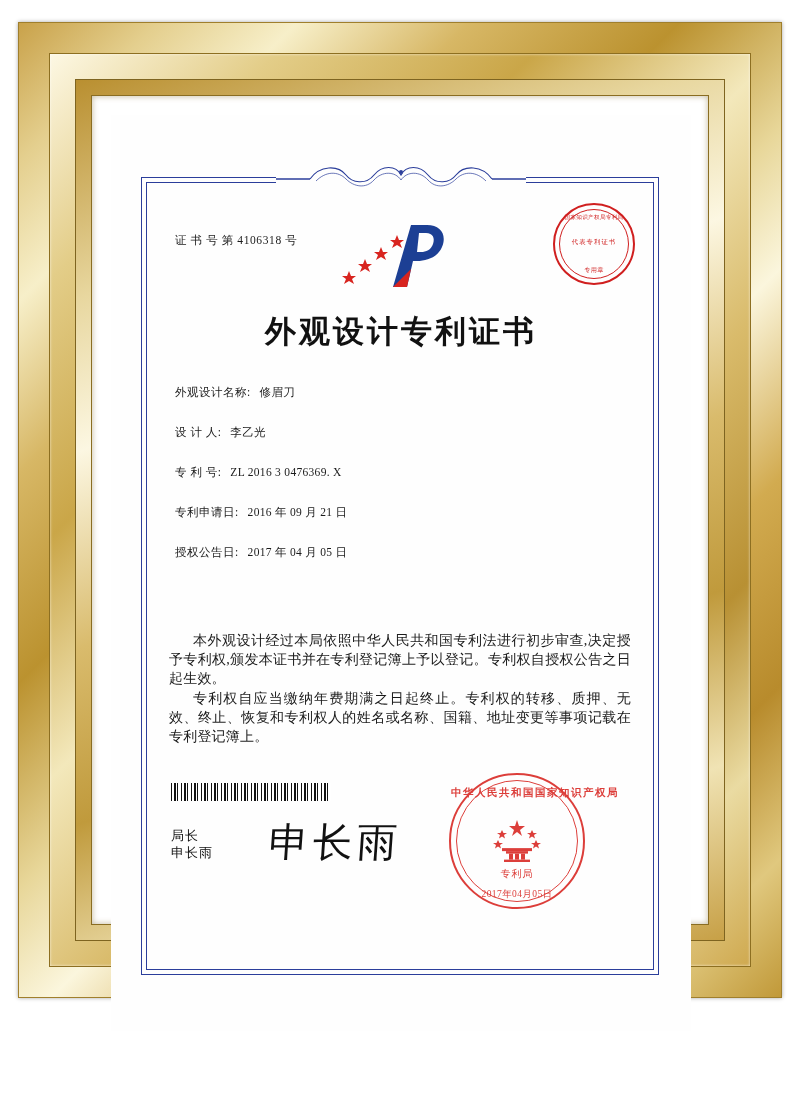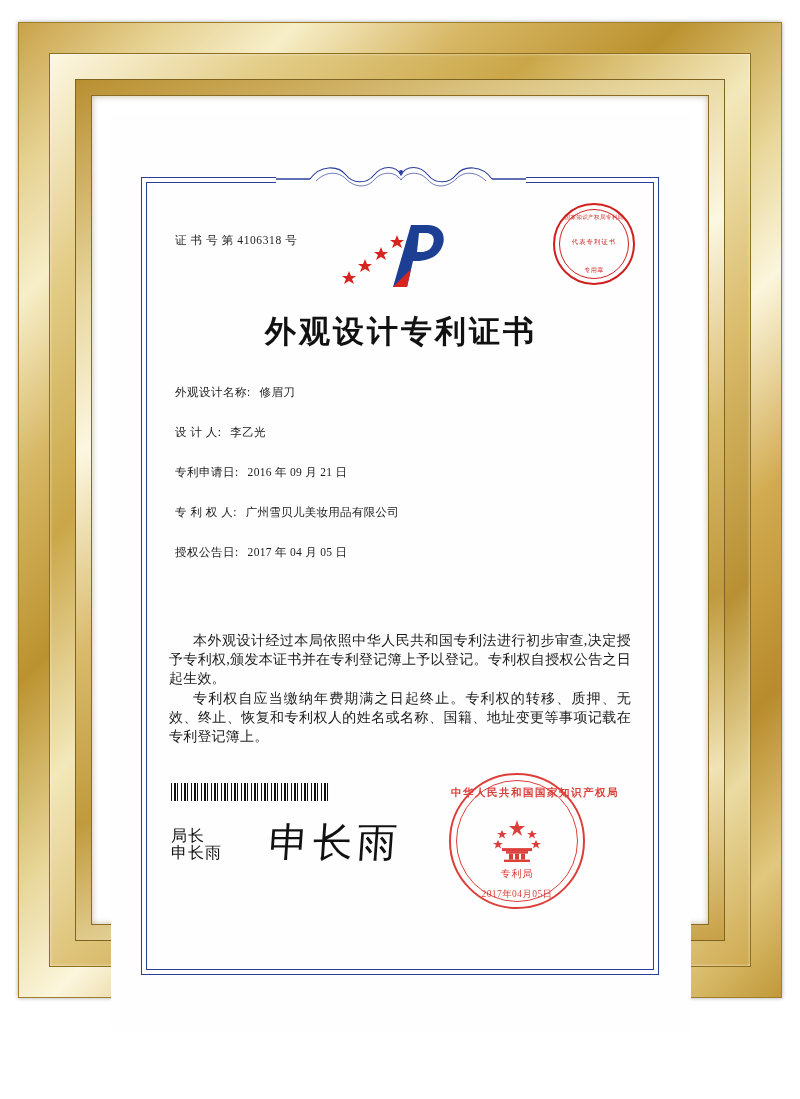--- a/index.html
+++ b/index.html
@@ -237,21 +237,21 @@
       #111 6px, #111 7px,
       #fff 7px, #fff 10px
     );
   }
 
   
   .sign-label {
     position: absolute;
     left: 60px;
     top: 712px;
-    font-size: 16px;
+    font-size: 13px;
     line-height: 17px;
     color: #111;
     letter-spacing: 1px;
   }
   .signature {
     position: absolute;
     left: 158px;
     top: 700px;
     font-size: 40px;
     color: #111;
@@ -383,26 +383,26 @@
     <div class="fields">
       <div class="field-row">
         <span class="lab">外观设计名称:</span>
         <span class="val">修眉刀</span>
       </div>
       <div class="field-row">
         <span class="lab">设  计  人:</span>
         <span class="val">李乙光</span>
       </div>
       <div class="field-row">
+        <span class="lab">专  利  号:</span>
+        <span class="val">ZL 2016 3 0476369. X</span>
+      </div>
+      <div class="field-row">
         <span class="lab">专利申请日:</span>
         <span class="val">2016 年 09 月 21 日</span>
-      </div>
-      <div class="field-row">
-        <span class="lab">专 利 权 人:</span>
-        <span class="val">广州雪贝儿美妆用品有限公司</span>
       </div>
       <div class="field-row">
         <span class="lab">授权公告日:</span>
         <span class="val">2017 年 04 月 05 日</span>
       </div>
     </div>
 
     <div class="body-text">
       <p>本外观设计经过本局依照中华人民共和国专利法进行初步审查,决定授予专利权,颁发本证书并在专利登记簿上予以登记。专利权自授权公告之日起生效。</p>
       <p>专利权自应当缴纳年费期满之日起终止。专利权的转移、质押、无效、终止、恢复和专利权人的姓名或名称、国籍、地址变更等事项记载在专利登记簿上。</p>

